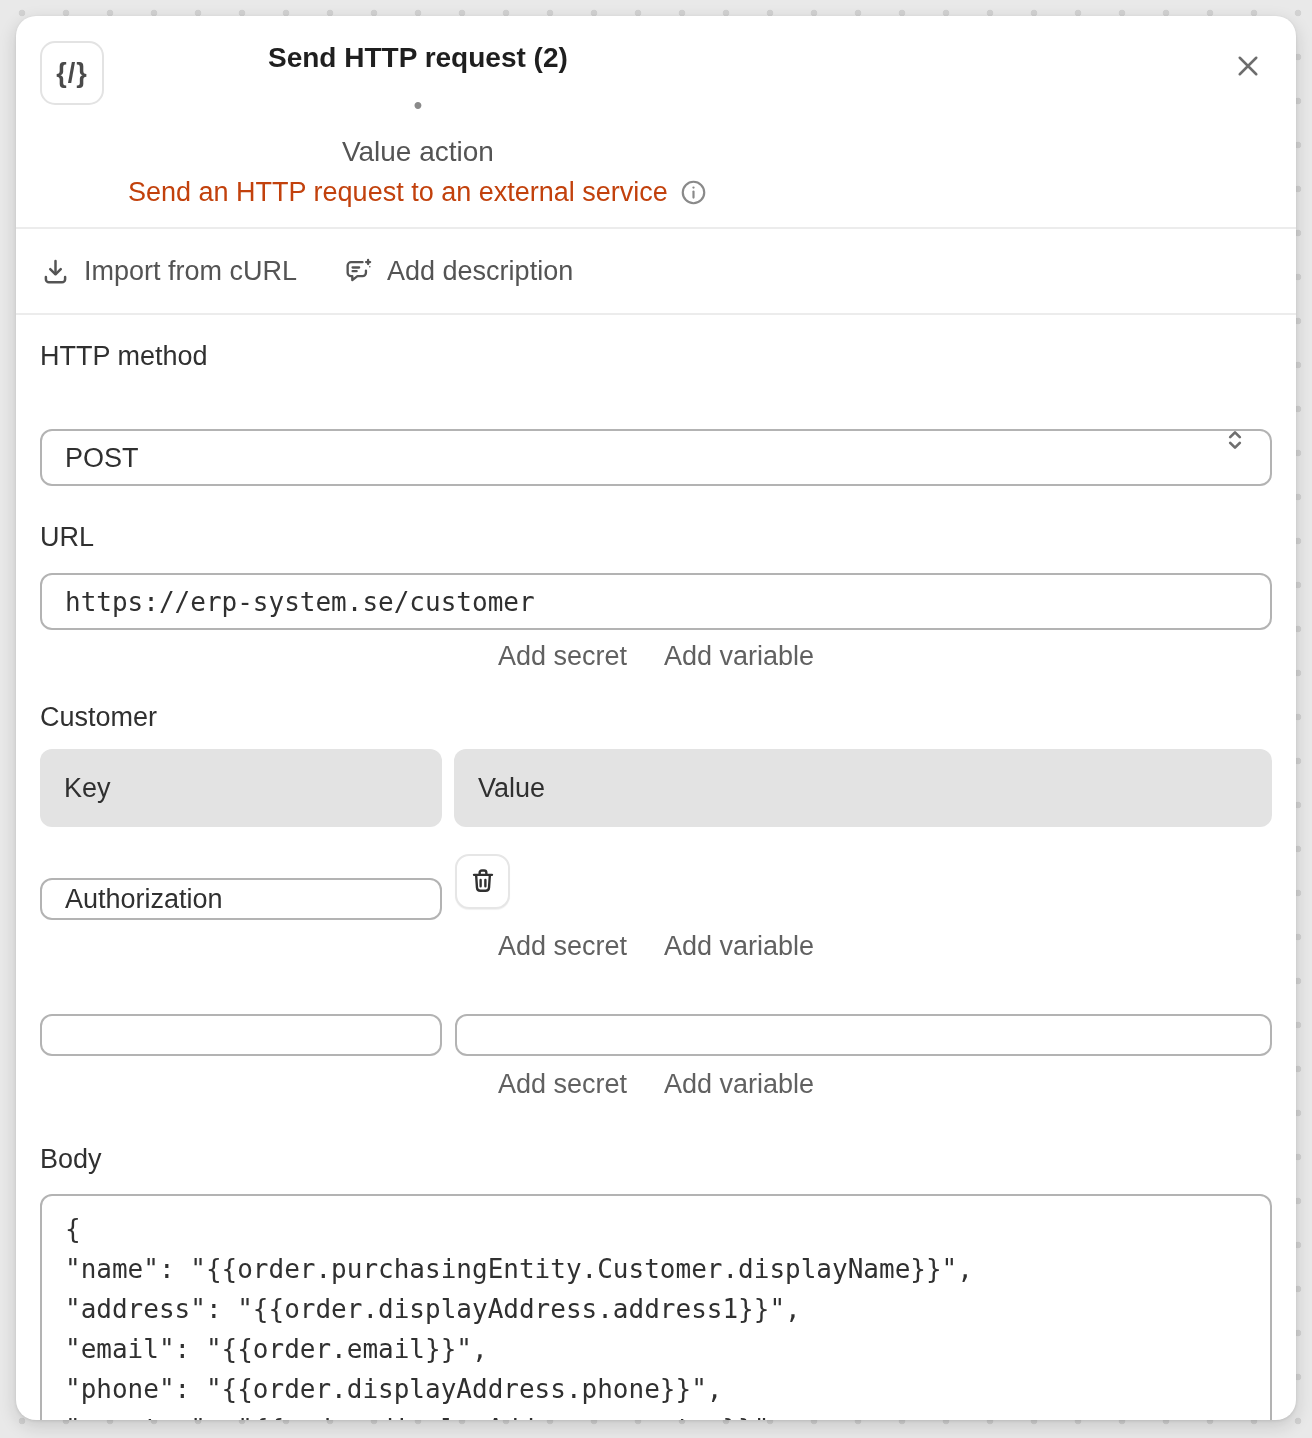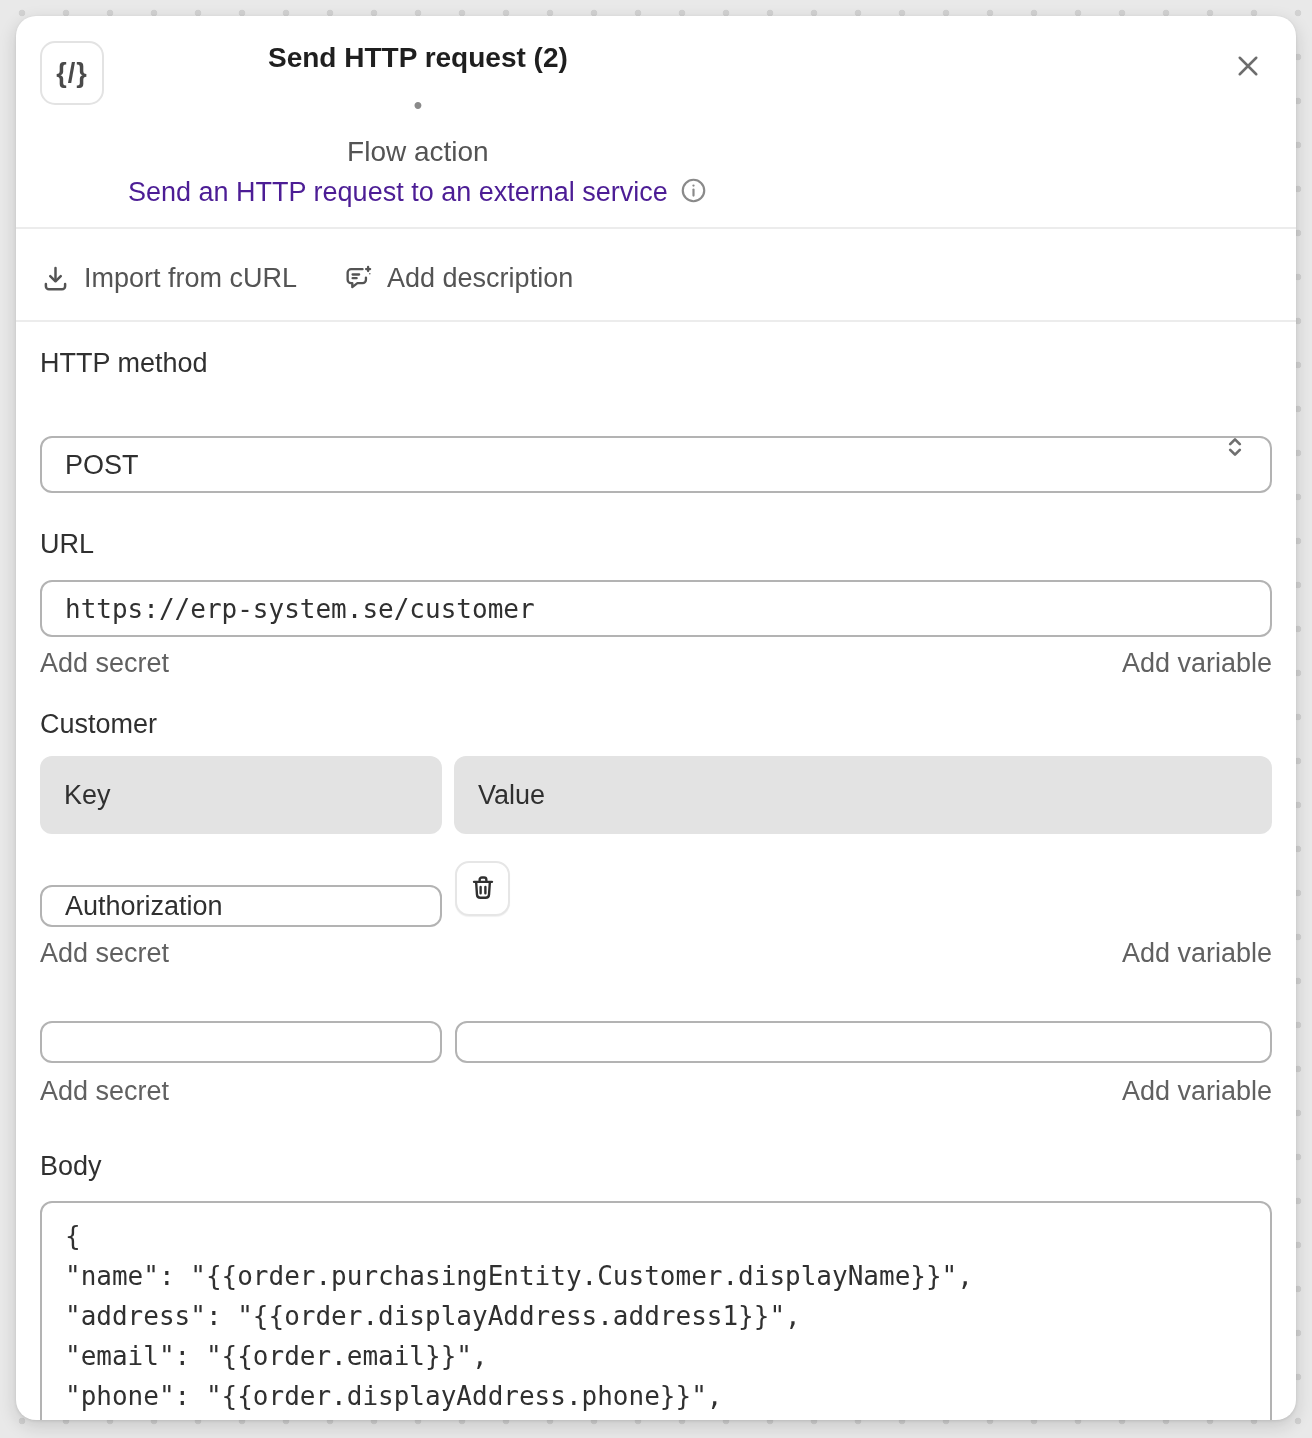--- a/index.html
+++ b/index.html
@@ -26,43 +26,43 @@
   .card-header { display: flex; gap: 24px; padding: 25px 24px 18px; position: relative; }
   .icon-box {
     width: 64px; height: 64px; flex: none;
     border: 2px solid #e3e3e3; border-radius: 15px;
     display: flex; align-items: center; justify-content: center;
     font-size: 27px; font-weight: 700; color: #4a4a4a; letter-spacing: 1px;
   }
   .title-row { display: flex; align-items: center; gap: 13px; font-size: 28px; font-weight: 700; color: #1f1f1f; line-height: 34px; flex-direction: column; }
   .title-bullet { color: #8a8a8a; font-weight: 700; font-size: 24px; }
   .title-badge { font-weight: 400; color: #545454; }
-  .subtitle-row { display: flex; align-items: flex-start; gap: 11px; margin-top: 7px; font-size: 27px; color: #4c1d95; line-height: 33px; }
+  .subtitle-row { display: flex; align-items: center; gap: 11px; margin-top: 7px; font-size: 27px; color: #c2410c; line-height: 33px; }
   .close-btn { position: absolute; right: 26px; top: 28px; width: 44px; height: 44px; display: flex; align-items: center; justify-content: center; cursor: pointer; background: none; border: none; }
   .divider { height: 2px; background: #ececec; }
   
   .toolbar { display: flex; align-items: center; gap: 46px; padding: 27px 24px 26px; }
-  .toolbar-item { display: flex; align-items: center; gap: 13px; font-size: 27px; color: #545454; cursor: pointer; background: none; border: none; font-family: inherit; margin-top: 7px; }
+  .toolbar-item { display: flex; align-items: center; gap: 13px; font-size: 27px; color: #545454; cursor: pointer; background: none; border: none; font-family: inherit; }
   
   .main { padding: 26px 24px 0; }
   .field-label { font-size: 27px; line-height: 31px; color: #303030; }
   .control {
     width: 100%; height: 57px;
     border: 2px solid #b3b3b3; border-radius: 12px;
     background: #fff; color: #303030;
     font-size: 27px; padding: 0 23px;
     font-family: inherit; outline: none; margin-top: 36px;
   }
   .mono { font-family: "DejaVu Sans Mono", "Liberation Mono", monospace; font-size: 26px; }
   .select-wrap { position: relative; margin-top: 21px; }
   .select-wrap .control { appearance: none; -webkit-appearance: none; padding-right: 70px; }
   .select-caret { position: absolute; right: 22px; top: 50%; transform: translateY(-50%); pointer-events: none; display: flex; }
   .mt-url { margin-top: 36px; }
   .mt-input { margin-top: 20px; }
-  .links-row { display: flex; justify-content: space-between; gap: 37px; padding-top: 11px; font-size: 27px; line-height: 31px; }
+  .links-row { display: flex; justify-content: center; gap: 37px; padding-top: 11px; font-size: 27px; line-height: 31px; }
   .link { color: #616161; cursor: pointer; background: none; border: none; font-family: inherit; font-size: 27px; }
   .link.strong { color: #1a1a1a; font-weight: 700; }
   .mt-headers { margin-top: 30px; }
   .kv-head-row { display: flex; gap: 12px; margin-top: 16px; }
   .kv-head {
     background: #e3e3e3; border-radius: 12px; height: 78px;
     display: flex; align-items: center; padding: 0 24px; font-size: 27px; color: #303030;
   }
   .kv-key-col { width: 402px; flex: none; }
   .kv-val-col { flex: 1; }
@@ -89,21 +89,21 @@
 <body>
 
 <div class="card">
 
   <div class="card-header">
     <div class="icon-box">{/}</div>
     <div>
       <div class="title-row">
         <span>Send HTTP request (2)</span>
         <span class="title-bullet">•</span>
-        <span class="title-badge">Flow action</span>
+        <span class="title-badge">Value action</span>
       </div>
       <div class="subtitle-row">
         <span>Send an HTTP request to an external service</span>
         <span>
           <svg width="29" height="29" viewBox="0 0 20 20" fill="none" stroke="#8a8a8a" stroke-width="1.5">
             <circle cx="10" cy="10" r="7.4"></circle>
             <path d="M10 9.3v4.2" stroke-linecap="round"></path>
             <circle cx="10" cy="6.6" r="0.8" fill="#8a8a8a" stroke="none"></circle>
           </svg>
         </span>

